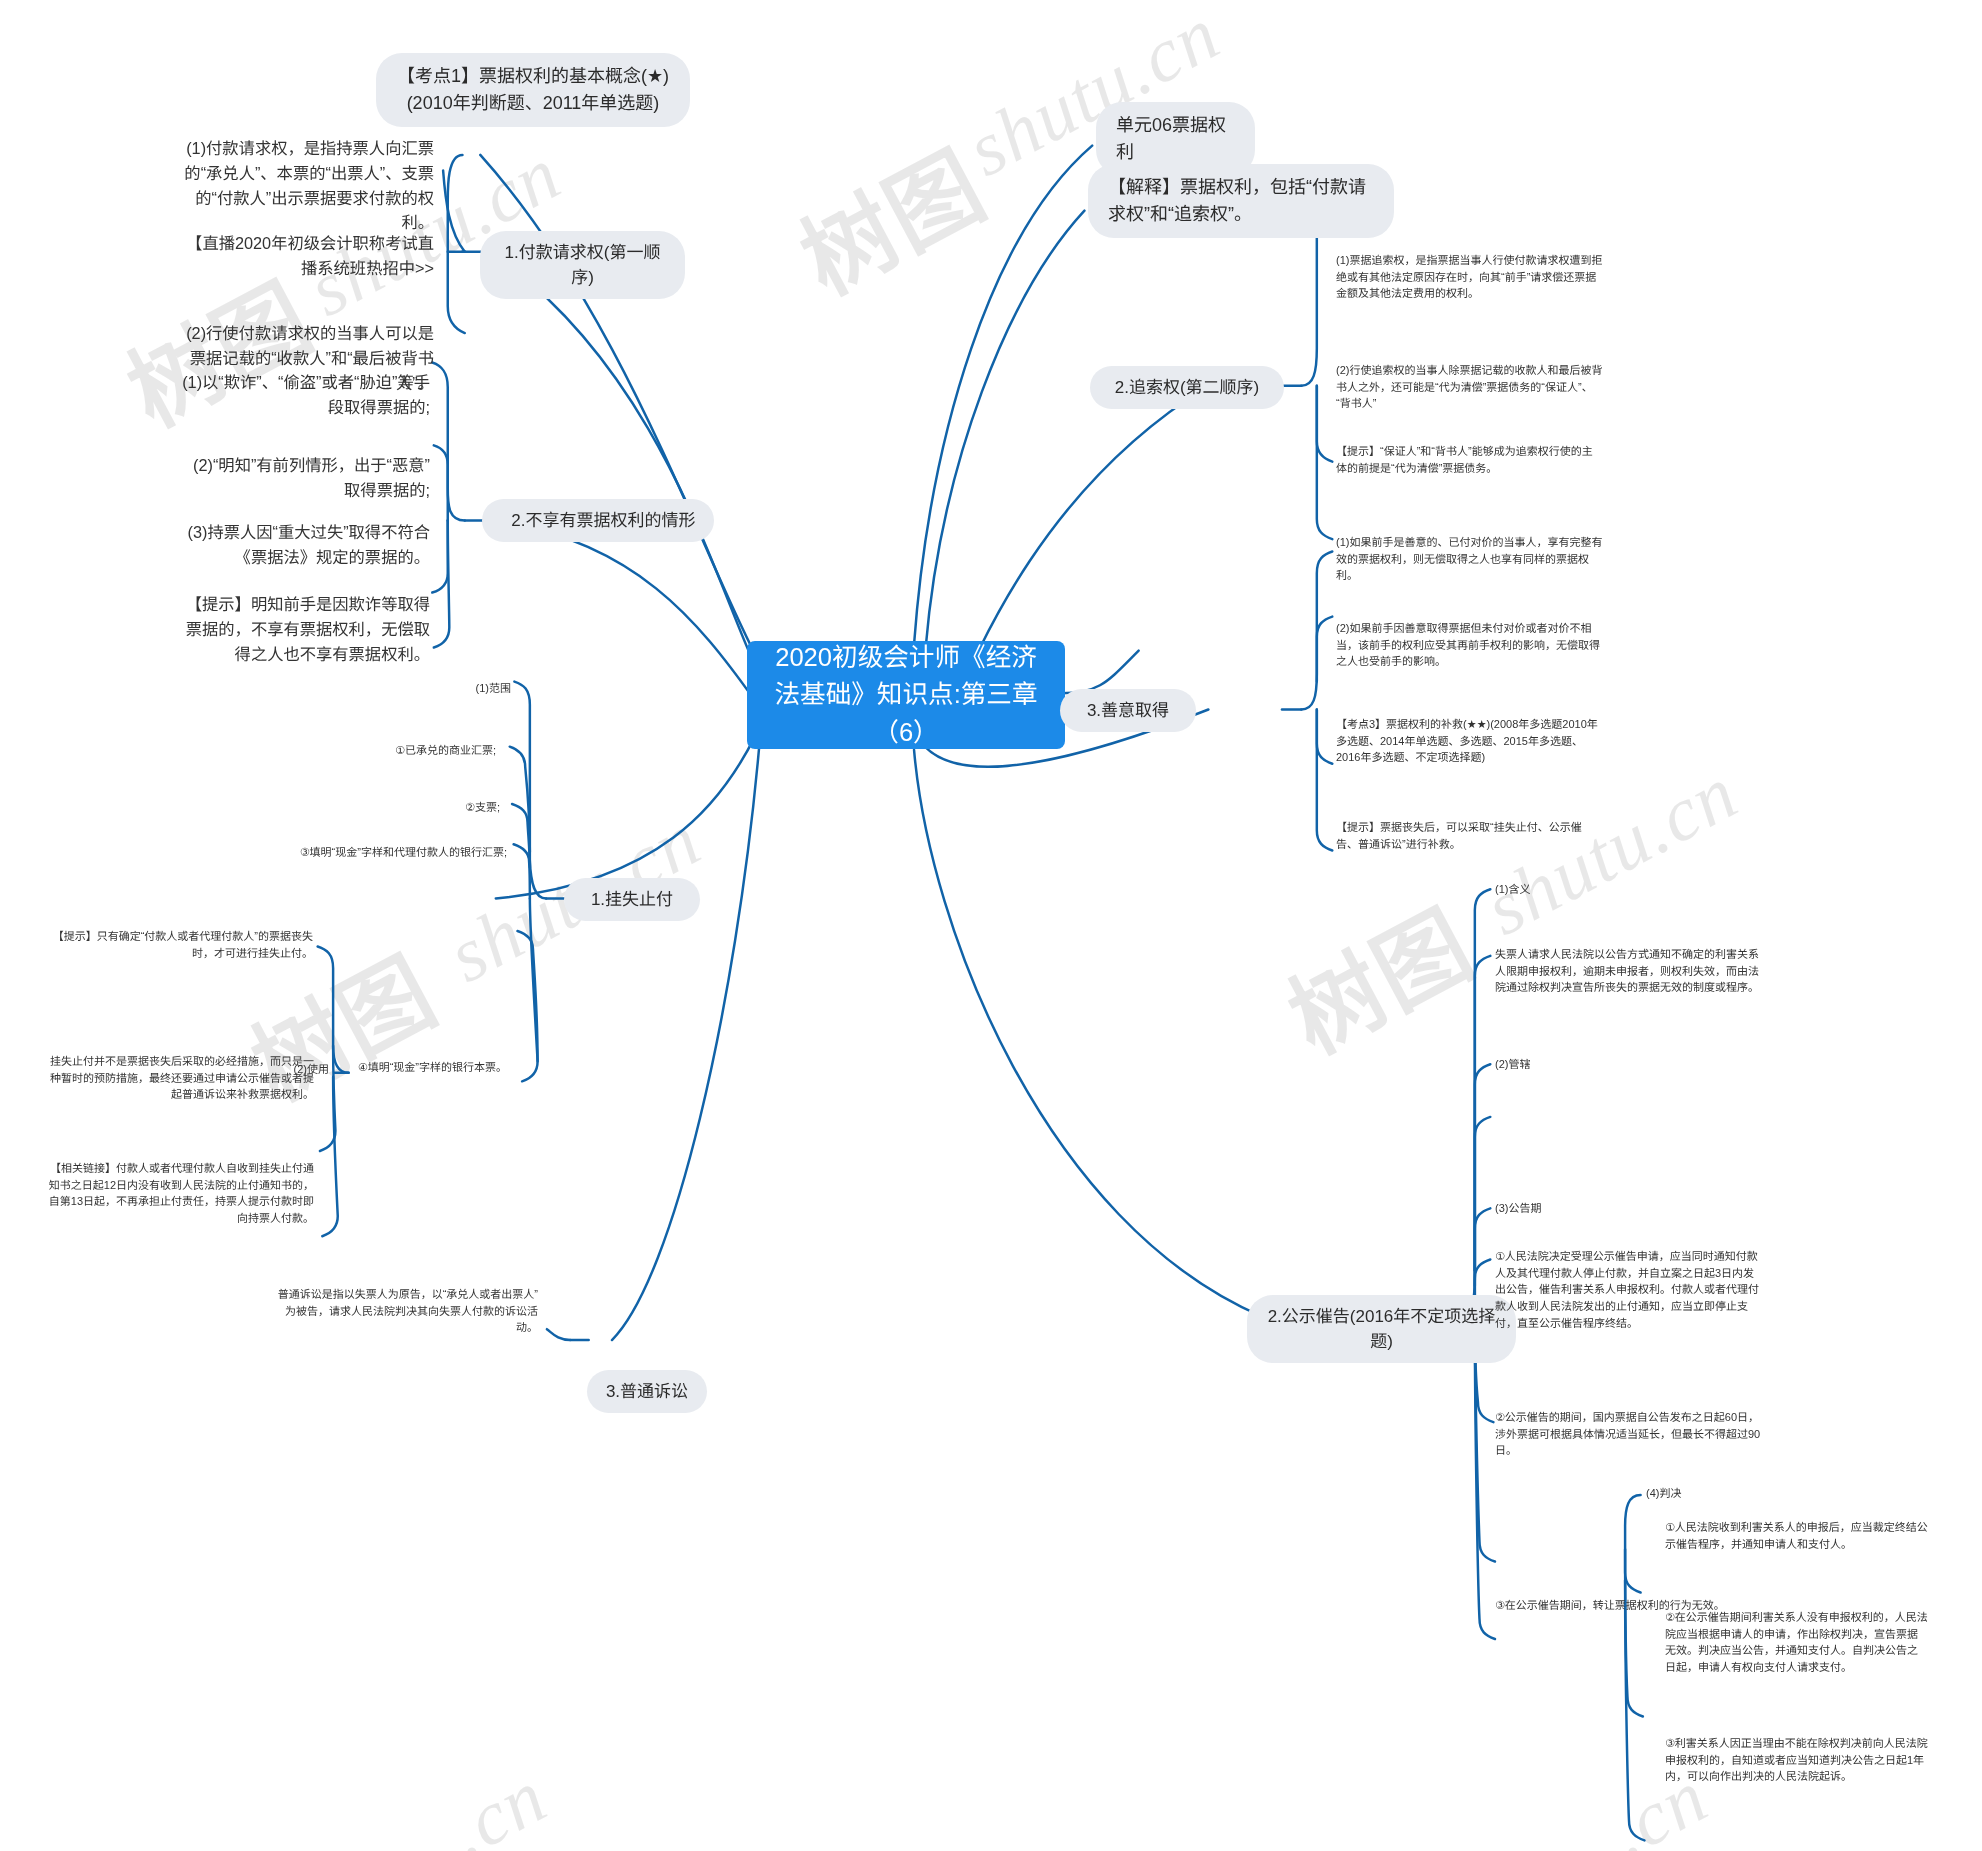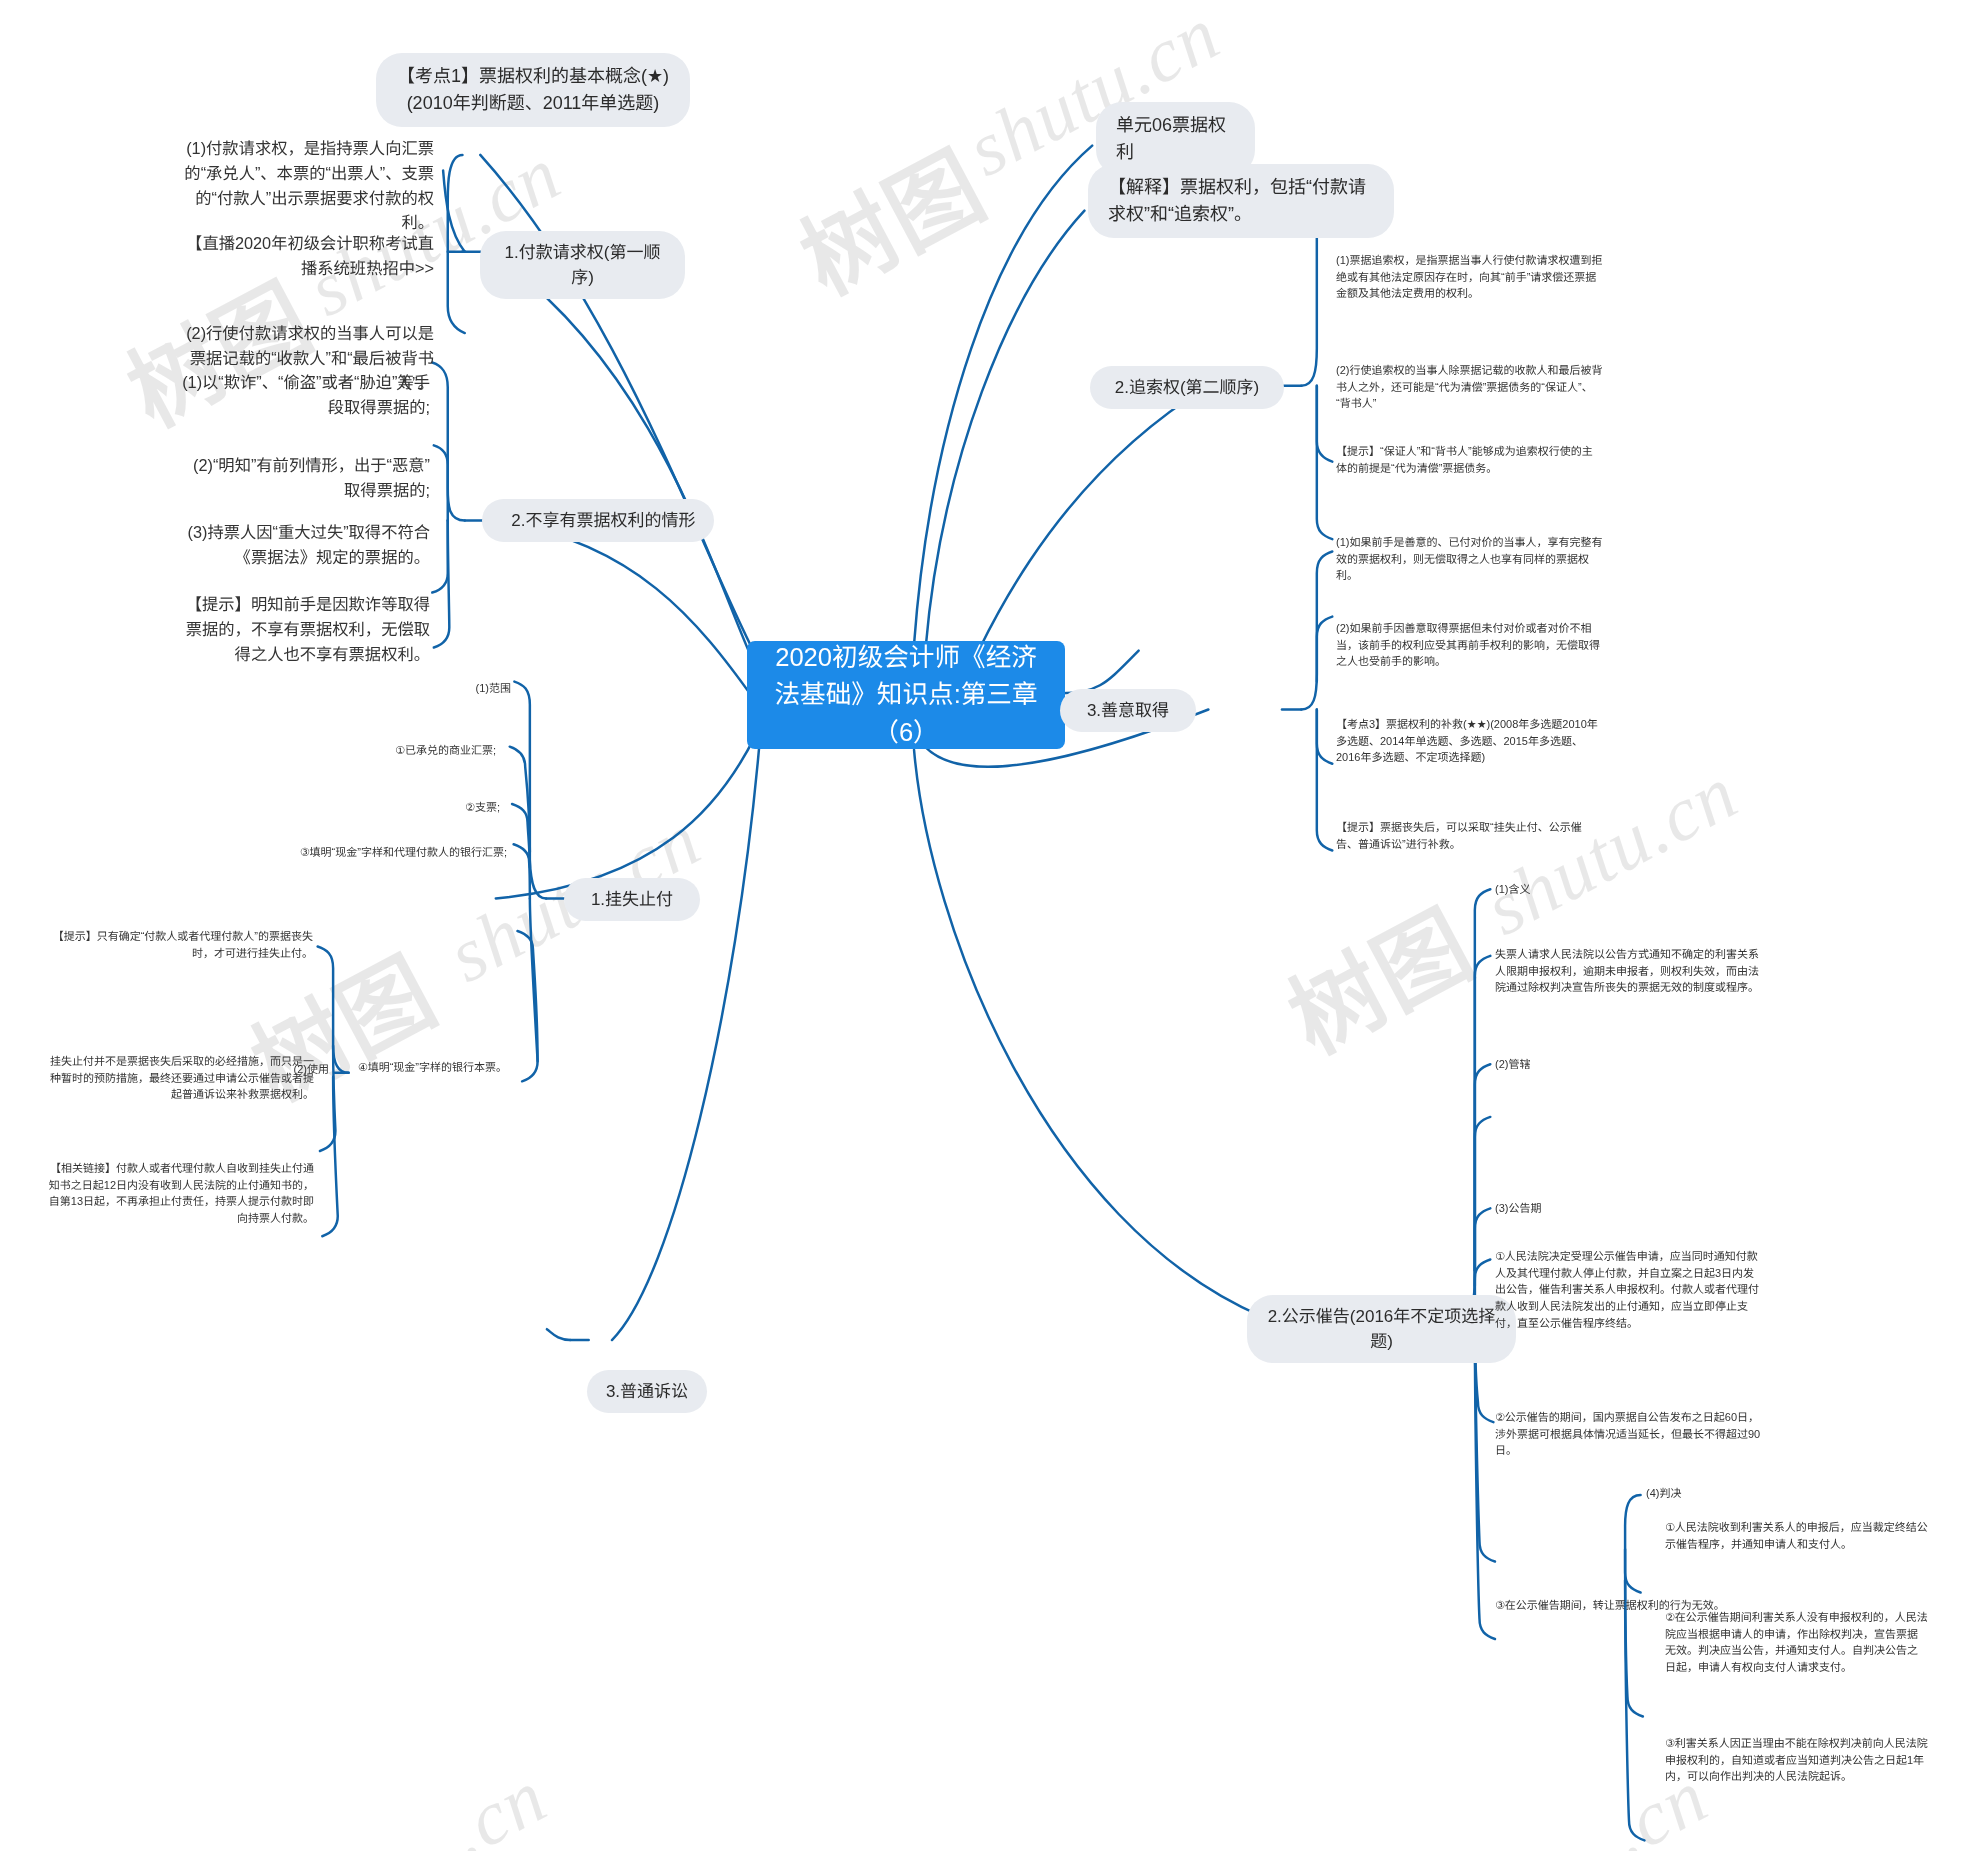--- a/index.html
+++ b/index.html
@@ -203,20 +203,23 @@
   <div class="node plain rtl tiny" style="left:43px;top:1053px;width:271px;">
     <span>挂失止付并不是票据丧失后采取的必经措施，而只是一种暂时的预防措施，最终还要通过申请公示催告或者提起普通诉讼来补救票据权利。</span>
   </div>
   <div class="node plain rtl tiny" style="left:43px;top:1160px;width:271px;">
     <span>【相关链接】付款人或者代理付款人自收到挂失止付通知书之日起12日内没有收到人民法院的止付通知书的，自第13日起，不再承担止付责任，持票人提示付款时即向持票人付款。</span>
   </div>
 
   <div class="node pill small" style="left:587px;top:1370px;width:120px;text-align:center;">
     <span>3.普通诉讼</span>
   </div>
+  <div class="node plain rtl tiny" style="left:275px;top:1286px;width:263px;">
+    <span>普通诉讼是指以失票人为原告，以“承兑人或者出票人”为被告，请求人民法院判决其向失票人付款的诉讼活动。</span>
+  </div>
 
   <div class="node pill small" style="left:1090px;top:366px;width:194px;text-align:center;">
     <span>2.追索权(第二顺序)</span>
   </div>
   <div class="node plain ltr tiny" style="left:1336px;top:252px;width:267px;">
     <span>(1)票据追索权，是指票据当事人行使付款请求权遭到拒绝或有其他法定原因存在时，向其“前手”请求偿还票据金额及其他法定费用的权利。</span>
   </div>
   <div class="node plain ltr tiny" style="left:1336px;top:362px;width:267px;">
     <span>(2)行使追索权的当事人除票据记载的收款人和最后被背书人之外，还可能是“代为清偿”票据债务的“保证人”、“背书人”</span>
   </div>

